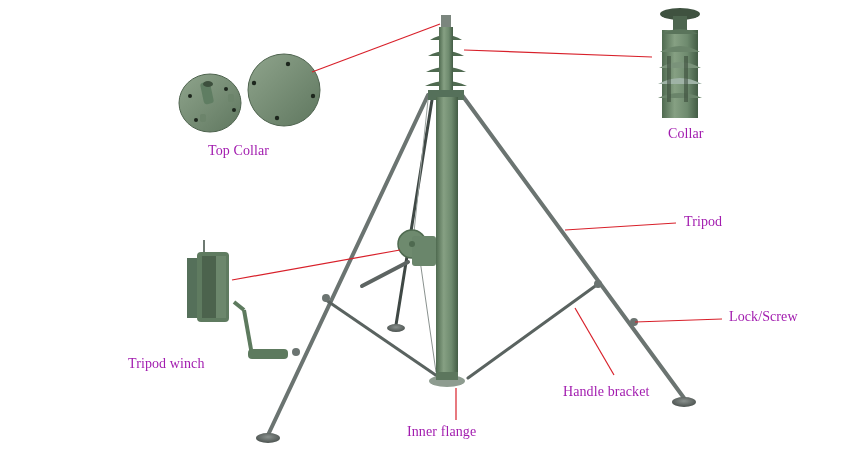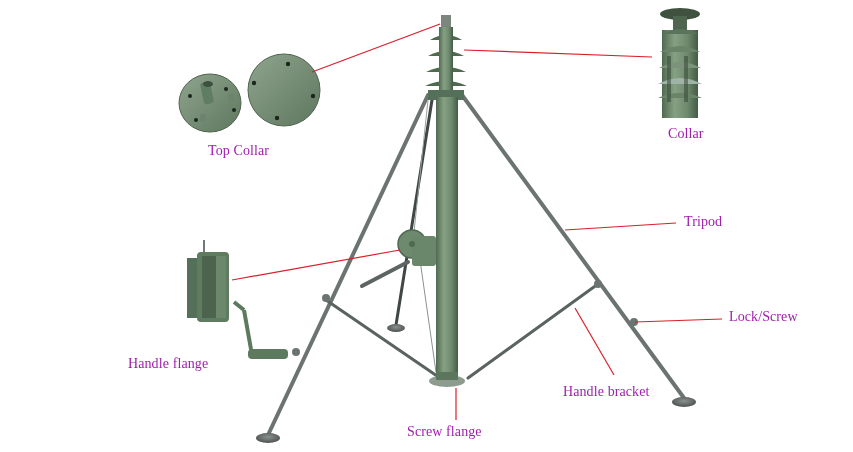--- a/index.html
+++ b/index.html
@@ -129,16 +129,16 @@
         <line x1="232" y1="280" x2="400" y2="250" stroke="#d8202a"></line>
         <line x1="575" y1="308" x2="614" y2="375" stroke="#d8202a"></line>
         <line x1="456" y1="388" x2="456" y2="420" stroke="#d8202a"></line>
       </g>
   </svg>
 
   <div class="label" style="left:208px;top:143px;">Top Collar</div>
   <div class="label" style="left:668px;top:126px;">Collar</div>
   <div class="label" style="left:684px;top:214px;">Tripod</div>
   <div class="label" style="left:729px;top:309px;">Lock/Screw</div>
-  <div class="label" style="left:128px;top:356px;">Handle flange</div>
+  <div class="label" style="left:128px;top:356px;">Tripod winch</div>
   <div class="label" style="left:563px;top:384px;">Handle bracket</div>
-  <div class="label" style="left:407px;top:424px;">Screw flange</div>
+  <div class="label" style="left:407px;top:424px;">Inner flange</div>
 </div>
 
 </body></html>

